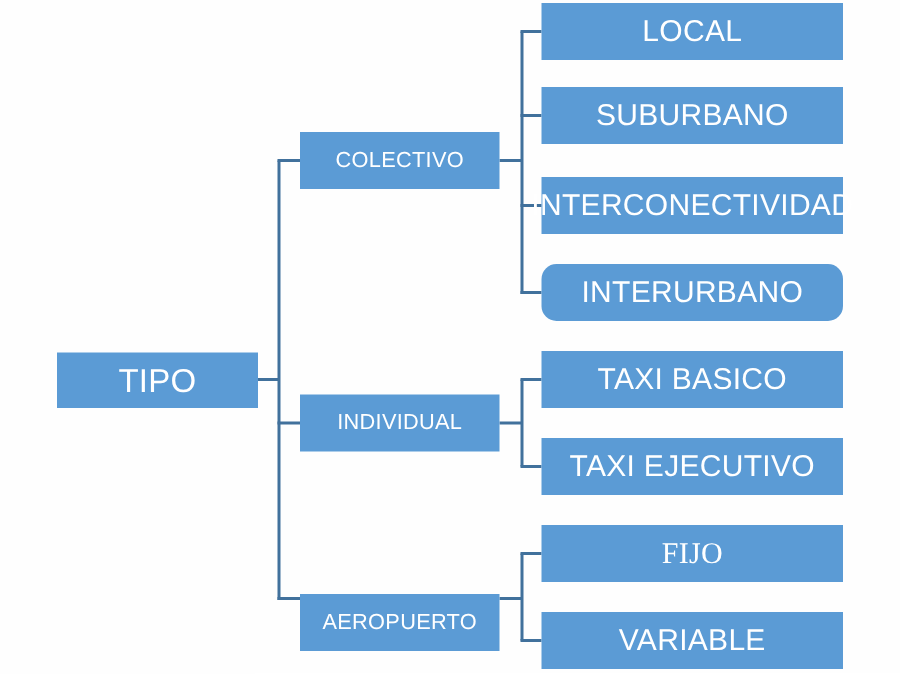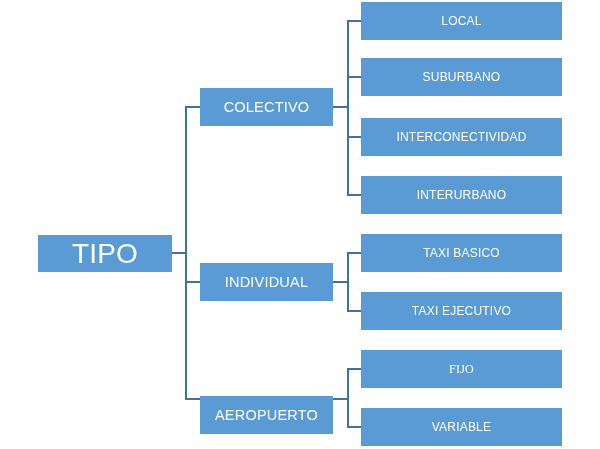--- a/index.html
+++ b/index.html
@@ -20,23 +20,23 @@
     background: #5B9BD5;
     color: #FFFFFF;
     display: flex;
     align-items: center;
     justify-content: center;
     box-sizing: border-box;
     letter-spacing: 0.2px;
     line-height: 1;
     white-space: nowrap;
   }
-  .node.root      { font-size: 28px; }
+  .node.root      { font-size: 22px; }
   .node.branch    { font-size: 14.5px; }
-  .node.leaf      { font-size: 12px; }
+  .node.leaf      { font-size: 20px; }
 
   .conn {
     position: absolute;
     background: #41719C;
   }
   .conn.h { height: 2px; }
   .conn.v { width: 2px; }
 </style>
 </head>
 <body>
@@ -69,21 +69,21 @@
 
   <div class="node root" style="left:38px; top:235px; width:134px; height:37px;">TIPO</div>
 
   <div class="node branch" style="left:200px; top:88px; width:133px; height:38px;">COLECTIVO</div>
   <div class="node branch" style="left:200px; top:263px; width:133px; height:38px;">INDIVIDUAL</div>
   <div class="node branch" style="left:200px; top:380px; width:133px; height:38px;margin-top:16px;">AEROPUERTO</div>
 
   <div class="node leaf" style="left:361px; top:2px; width:201px; height:38px;">LOCAL</div>
   <div class="node leaf" style="left:361px; top:58px; width:201px; height:38px;">SUBURBANO</div>
   <div class="node leaf" style="left:361px; top:118px; width:201px; height:38px;">INTERCONECTIVIDAD</div>
-  <div class="node leaf" style="left:361px; top:176px; width:201px; height:38px;">INTERURBANO</div>
+  <div class="node leaf" style="left:361px; top:176px; width:201px; height:38px;border-radius:10px;">INTERURBANO</div>
 
   <div class="node leaf" style="left:361px; top:292px; width:201px; height:38px;">TAXI EJECUTIVO</div>
   <div class="node leaf" style="left:361px; top:234px; width:201px; height:38px;">TAXI BASICO</div>
 
   <div class="node leaf" style="left:361px; top:350px; width:201px; height:38px;font-family:Liberation Serif, serif;">FIJO</div>
   <div class="node leaf" style="left:361px; top:408px; width:201px; height:38px;">VARIABLE</div>
 
 </div>
 
 </body></html>

